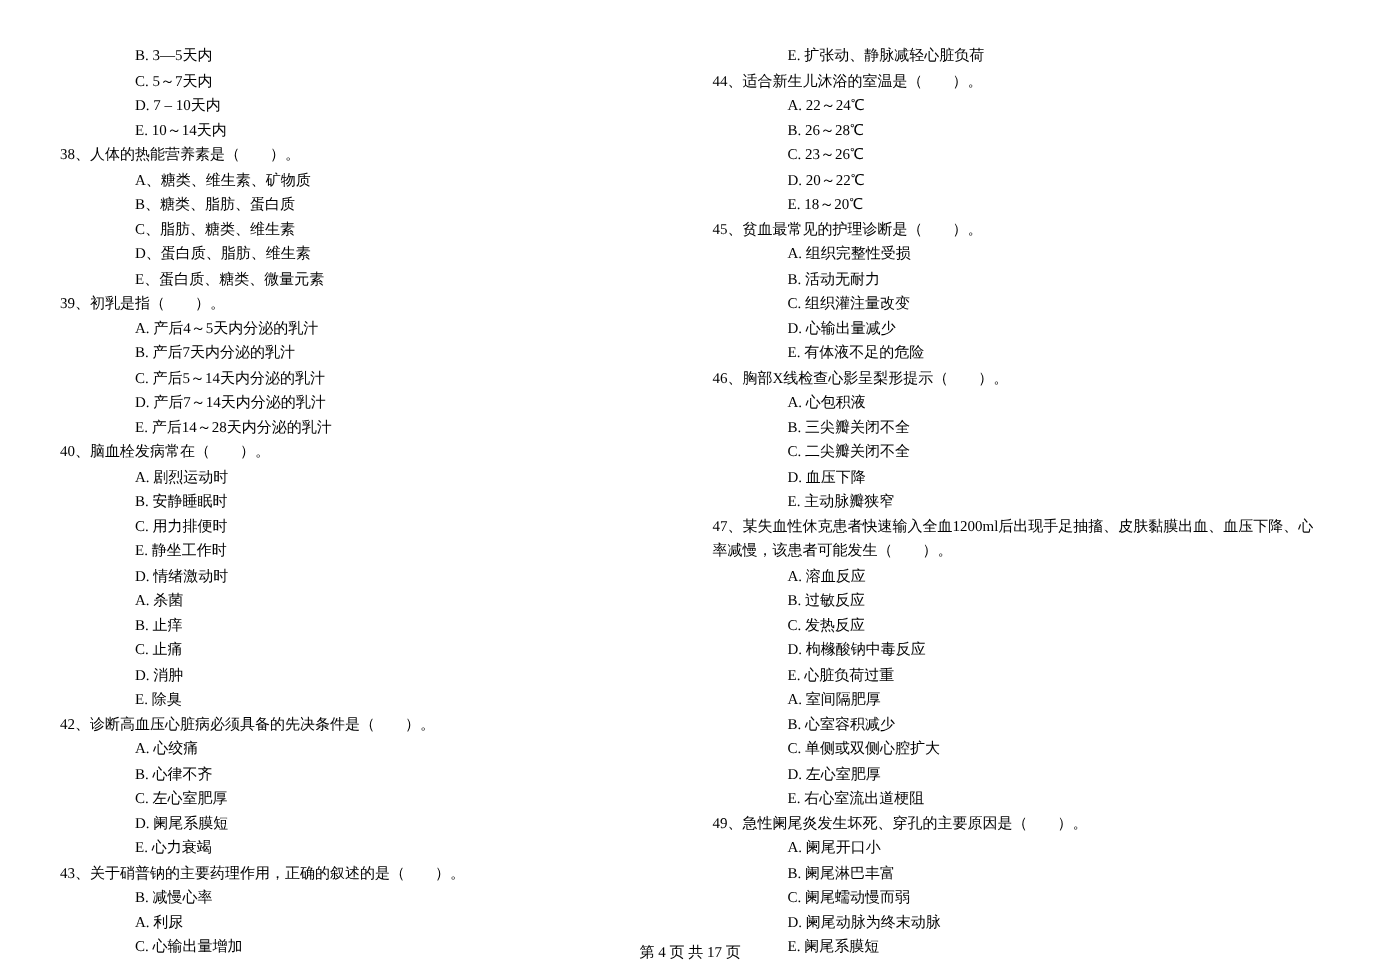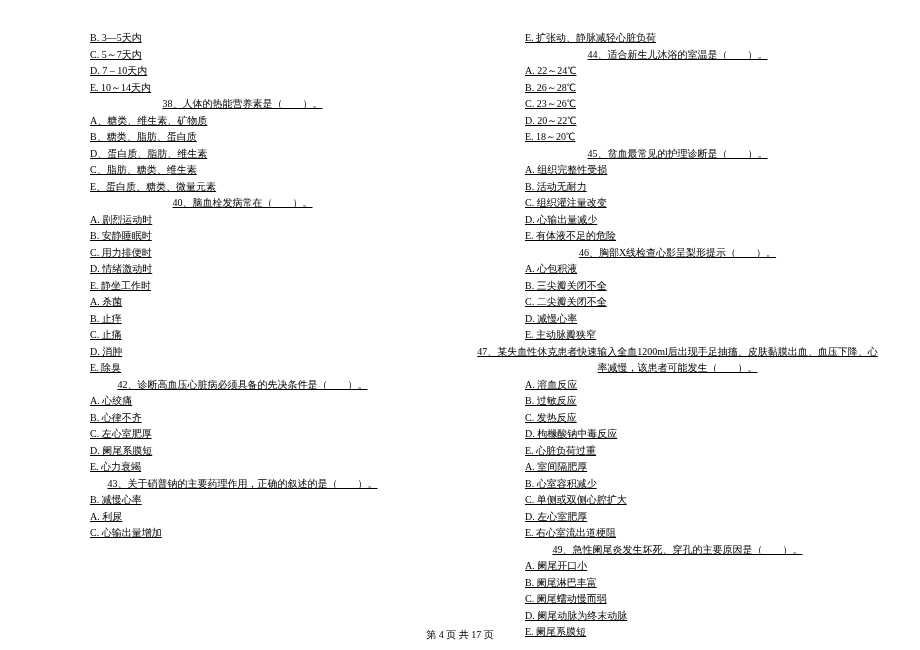--- a/index.html
+++ b/index.html
@@ -14,32 +14,30 @@
       font-family: "SimSun", "宋体", serif;
       font-size: 10px;
       color: #000;
       position: relative;
       padding: 30px 40px 20px 40px;
     }
     .content {
       display: flex;
       gap: 30px;
       height: 580px;
-      text-decoration: underline;
     }
     .column {
       flex: 1;
       line-height: 1.65;
     }
     .question-item {
       margin-bottom: 0;
     }
     .question-title {
       padding-left: 0;
-      text-align: center;
     }
     .footer {
       position: absolute;
       bottom: 8px;
       left: 0;
       right: 0;
       text-align: center;
       font-size: 10px;
     }
     .indent-1 {
@@ -55,31 +53,39 @@
         <div class="indent-1">B. 3—5天内</div>
         <div class="indent-1">C. 5～7天内</div>
         <div class="indent-1">D. 7 – 10天内</div>
         <div class="indent-1">E. 10～14天内</div>
       </div>
     <div id="q-left">
         <div class="question-item">
           <div class="question-title">38、人体的热能营养素是（　　）。</div>
           <div class="indent-1">A、糖类、维生素、矿物质</div>
           <div class="indent-1">B、糖类、脂肪、蛋白质</div>
+          <div class="indent-1">C、脂肪、糖类、维生素</div>
           <div class="indent-1">D、蛋白质、脂肪、维生素</div>
-          <div class="indent-1">C、脂肪、糖类、维生素</div>
           <div class="indent-1">E、蛋白质、糖类、微量元素</div>
+        </div>
+        <div class="question-item">
+          <div class="question-title">39、初乳是指（　　）。</div>
+          <div class="indent-1">A. 产后4～5天内分泌的乳汁</div>
+          <div class="indent-1">B. 产后7天内分泌的乳汁</div>
+          <div class="indent-1">C. 产后5～14天内分泌的乳汁</div>
+          <div class="indent-1">D. 产后7～14天内分泌的乳汁</div>
+          <div class="indent-1">E. 产后14～28天内分泌的乳汁</div>
         </div>
         <div class="question-item">
           <div class="question-title">40、脑血栓发病常在（　　）。</div>
           <div class="indent-1">A. 剧烈运动时</div>
           <div class="indent-1">B. 安静睡眠时</div>
           <div class="indent-1">C. 用力排便时</div>
+          <div class="indent-1">E. 静坐工作时</div>
           <div class="indent-1">D. 情绪激动时</div>
-          <div class="indent-1">E. 静坐工作时</div>
         </div>
         <div class="question-item">
           <div class="indent-1">A. 杀菌</div>
           <div class="indent-1">B. 止痒</div>
           <div class="indent-1">C. 止痛</div>
           <div class="indent-1">D. 消肿</div>
           <div class="indent-1">E. 除臭</div>
         </div>
         <div class="question-item">
           <div class="question-title">42、诊断高血压心脏病必须具备的先决条件是（　　）。</div>
@@ -116,21 +122,21 @@
           <div class="indent-1">B. 活动无耐力</div>
           <div class="indent-1">C. 组织灌注量改变</div>
           <div class="indent-1">D. 心输出量减少</div>
           <div class="indent-1">E. 有体液不足的危险</div>
         </div>
         <div class="question-item">
           <div class="question-title">46、胸部X线检查心影呈梨形提示（　　）。</div>
           <div class="indent-1">A. 心包积液</div>
           <div class="indent-1">B. 三尖瓣关闭不全</div>
           <div class="indent-1">C. 二尖瓣关闭不全</div>
-          <div class="indent-1">D. 减慢心率</div>
+          <div class="indent-1">D. 血压下降</div>
           <div class="indent-1">E. 主动脉瓣狭窄</div>
         </div>
         <div class="question-item">
           <div class="question-title">47、某失血性休克患者快速输入全血1200ml后出现手足抽搐、皮肤黏膜出血、血压下降、心率减慢，该患者可能发生（　　）。</div>
           <div class="indent-1">A. 溶血反应</div>
           <div class="indent-1">B. 过敏反应</div>
           <div class="indent-1">C. 发热反应</div>
           <div class="indent-1">D. 枸橼酸钠中毒反应</div>
           <div class="indent-1">E. 心脏负荷过重</div>
         </div>

